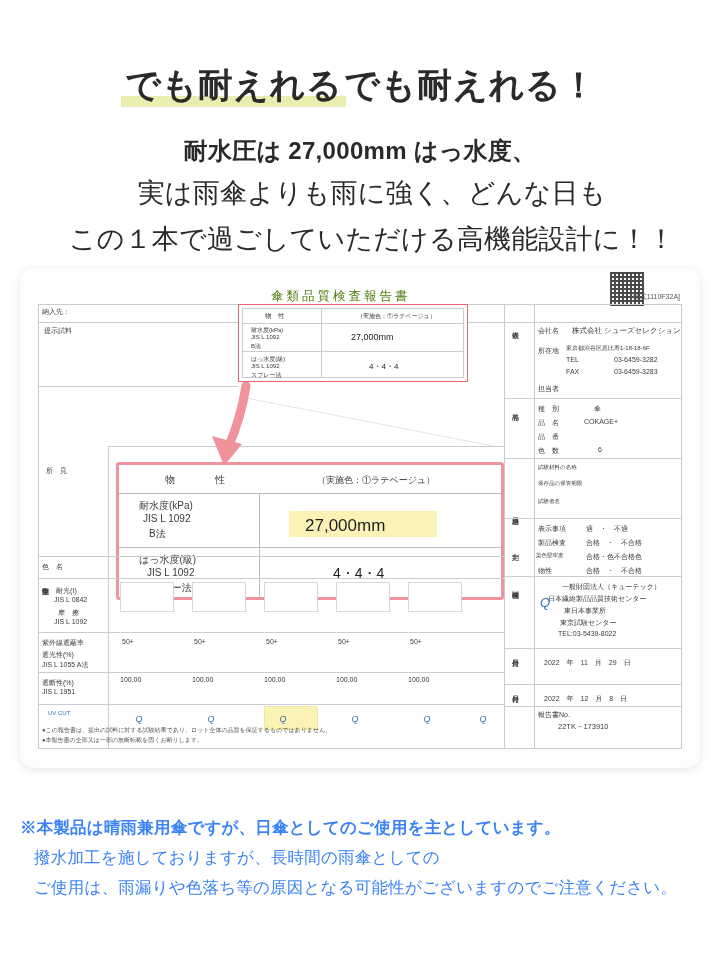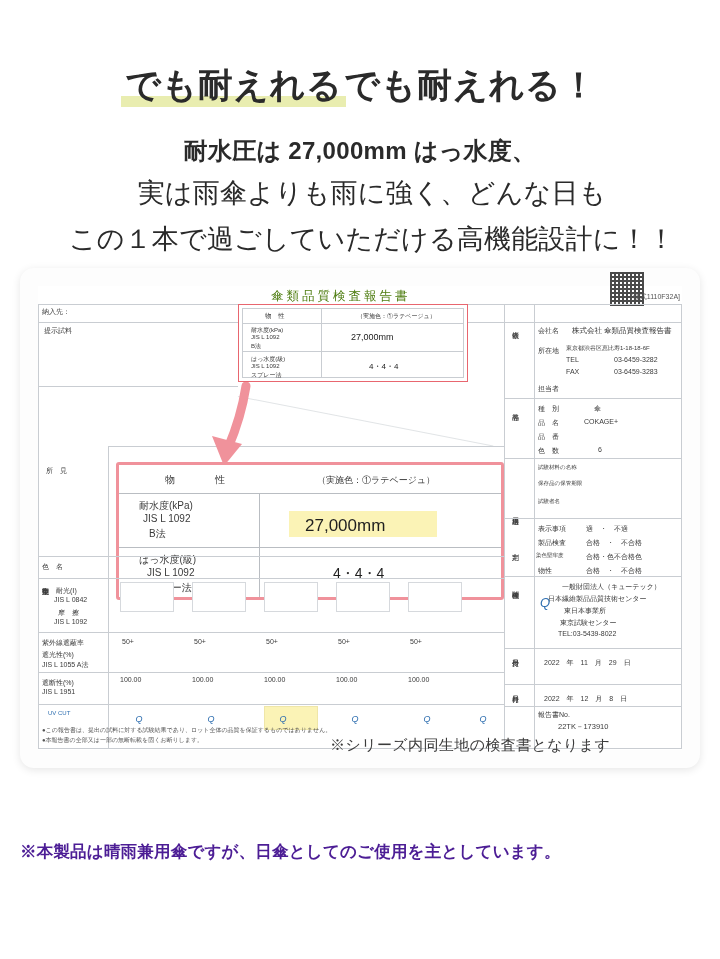--- a/index.html
+++ b/index.html
@@ -201,25 +201,25 @@
     color: #2f6fb0;
     font-style: italic;
     text-align: center;
     line-height: 22px;
   }
 
   
   .footer {
     position: absolute;
     left: 20px;
-    top: 836px;
+    top: 812px;
     width: 690px;
     font-size: 16.5px;
     line-height: 30px;
-    color: #4c1d95;
+    color: #3b82f6;
     letter-spacing: .2px;
   }
   .footer .f1 { font-weight: bold; }
   .footer .f2, .footer .f3 { padding-left: 14px; }
 </style>
 </head>
 <body>
 
 <div class="headline">
   <span class="headline-wrap">
@@ -341,21 +341,21 @@
     <div class="swatch sw-beige" style="left:226px; top:420px; height:24px; border-color:#efe6a8;"></div>
     <div class="cert-mark" style="left:88px; top:422px;">Q</div>
     <div class="cert-mark" style="left:160px; top:422px;">Q</div>
     <div class="cert-mark" style="left:232px; top:422px;">Q</div>
     <div class="cert-mark" style="left:304px; top:422px;">Q</div>
     <div class="cert-mark" style="left:376px; top:422px;">Q</div>
     <div class="cert-mark" style="left:432px; top:422px;">Q</div>
 
     <div class="lbl" style="left:472px; top:40px; writing-mode:vertical-rl;">依頼者</div>
     <div class="lbl" style="left:500px; top:40px;">会社名</div>
-    <div class="lbl" style="left:534px; top:40px; font-size:7.5px;">株式会社 傘類品質検査報告書</div>
+    <div class="lbl" style="left:534px; top:40px; font-size:7.5px;">株式会社 シューズセレクション</div>
     <div class="lbl" style="left:500px; top:60px;">所在地</div>
     <div class="lbl" style="left:528px; top:58px; font-size:6px;">東京都渋谷区恵比寿1-18-18-6F</div>
     <div class="lbl" style="left:528px; top:70px;">TEL</div>
     <div class="lbl" style="left:576px; top:70px;">03-6459-3282</div>
     <div class="lbl" style="left:528px; top:82px;">FAX</div>
     <div class="lbl" style="left:576px; top:82px;">03-6459-3283</div>
     <div class="lbl" style="left:500px; top:98px;">担当者</div>
 
     <div class="lbl" style="left:472px; top:122px; writing-mode:vertical-rl;">品名等</div>
     <div class="lbl" style="left:500px; top:118px;">種　別</div>
@@ -400,18 +400,19 @@
     <div class="ln hl-line" style="left:466px; top:232px; width:178px;"></div>
     <div class="ln hl-line" style="left:466px; top:290px; width:178px;"></div>
     <div class="ln hl-line" style="left:466px; top:362px; width:178px;"></div>
     <div class="ln hl-line" style="left:466px; top:398px; width:178px;"></div>
     <div class="ln hl-line" style="left:466px; top:420px; width:178px;"></div>
 
     <div class="tiny" style="left:4px; top:440px;">●この報告書は、提出の試料に対する試験結果であり、ロット全体の品質を保証するものではありません。</div>
     <div class="tiny" style="left:4px; top:450px;">●本報告書の全部又は一部の無断転載を固くお断りします。</div>
   </div>
 
-  <div class="note-right">※シリーズ内同生地の検査書となります</div>
 </div>
 
 <div class="footer">
   <div class="f1">※本製品は晴雨兼用傘ですが、日傘としてのご使用を主としています。</div>
+  <div class="f2">撥水加工を施しておりますが、長時間の雨傘としての</div>
+  <div class="f3">ご使用は、雨漏りや色落ち等の原因となる可能性がございますのでご注意ください。</div>
 </div>
 
 </body></html>

